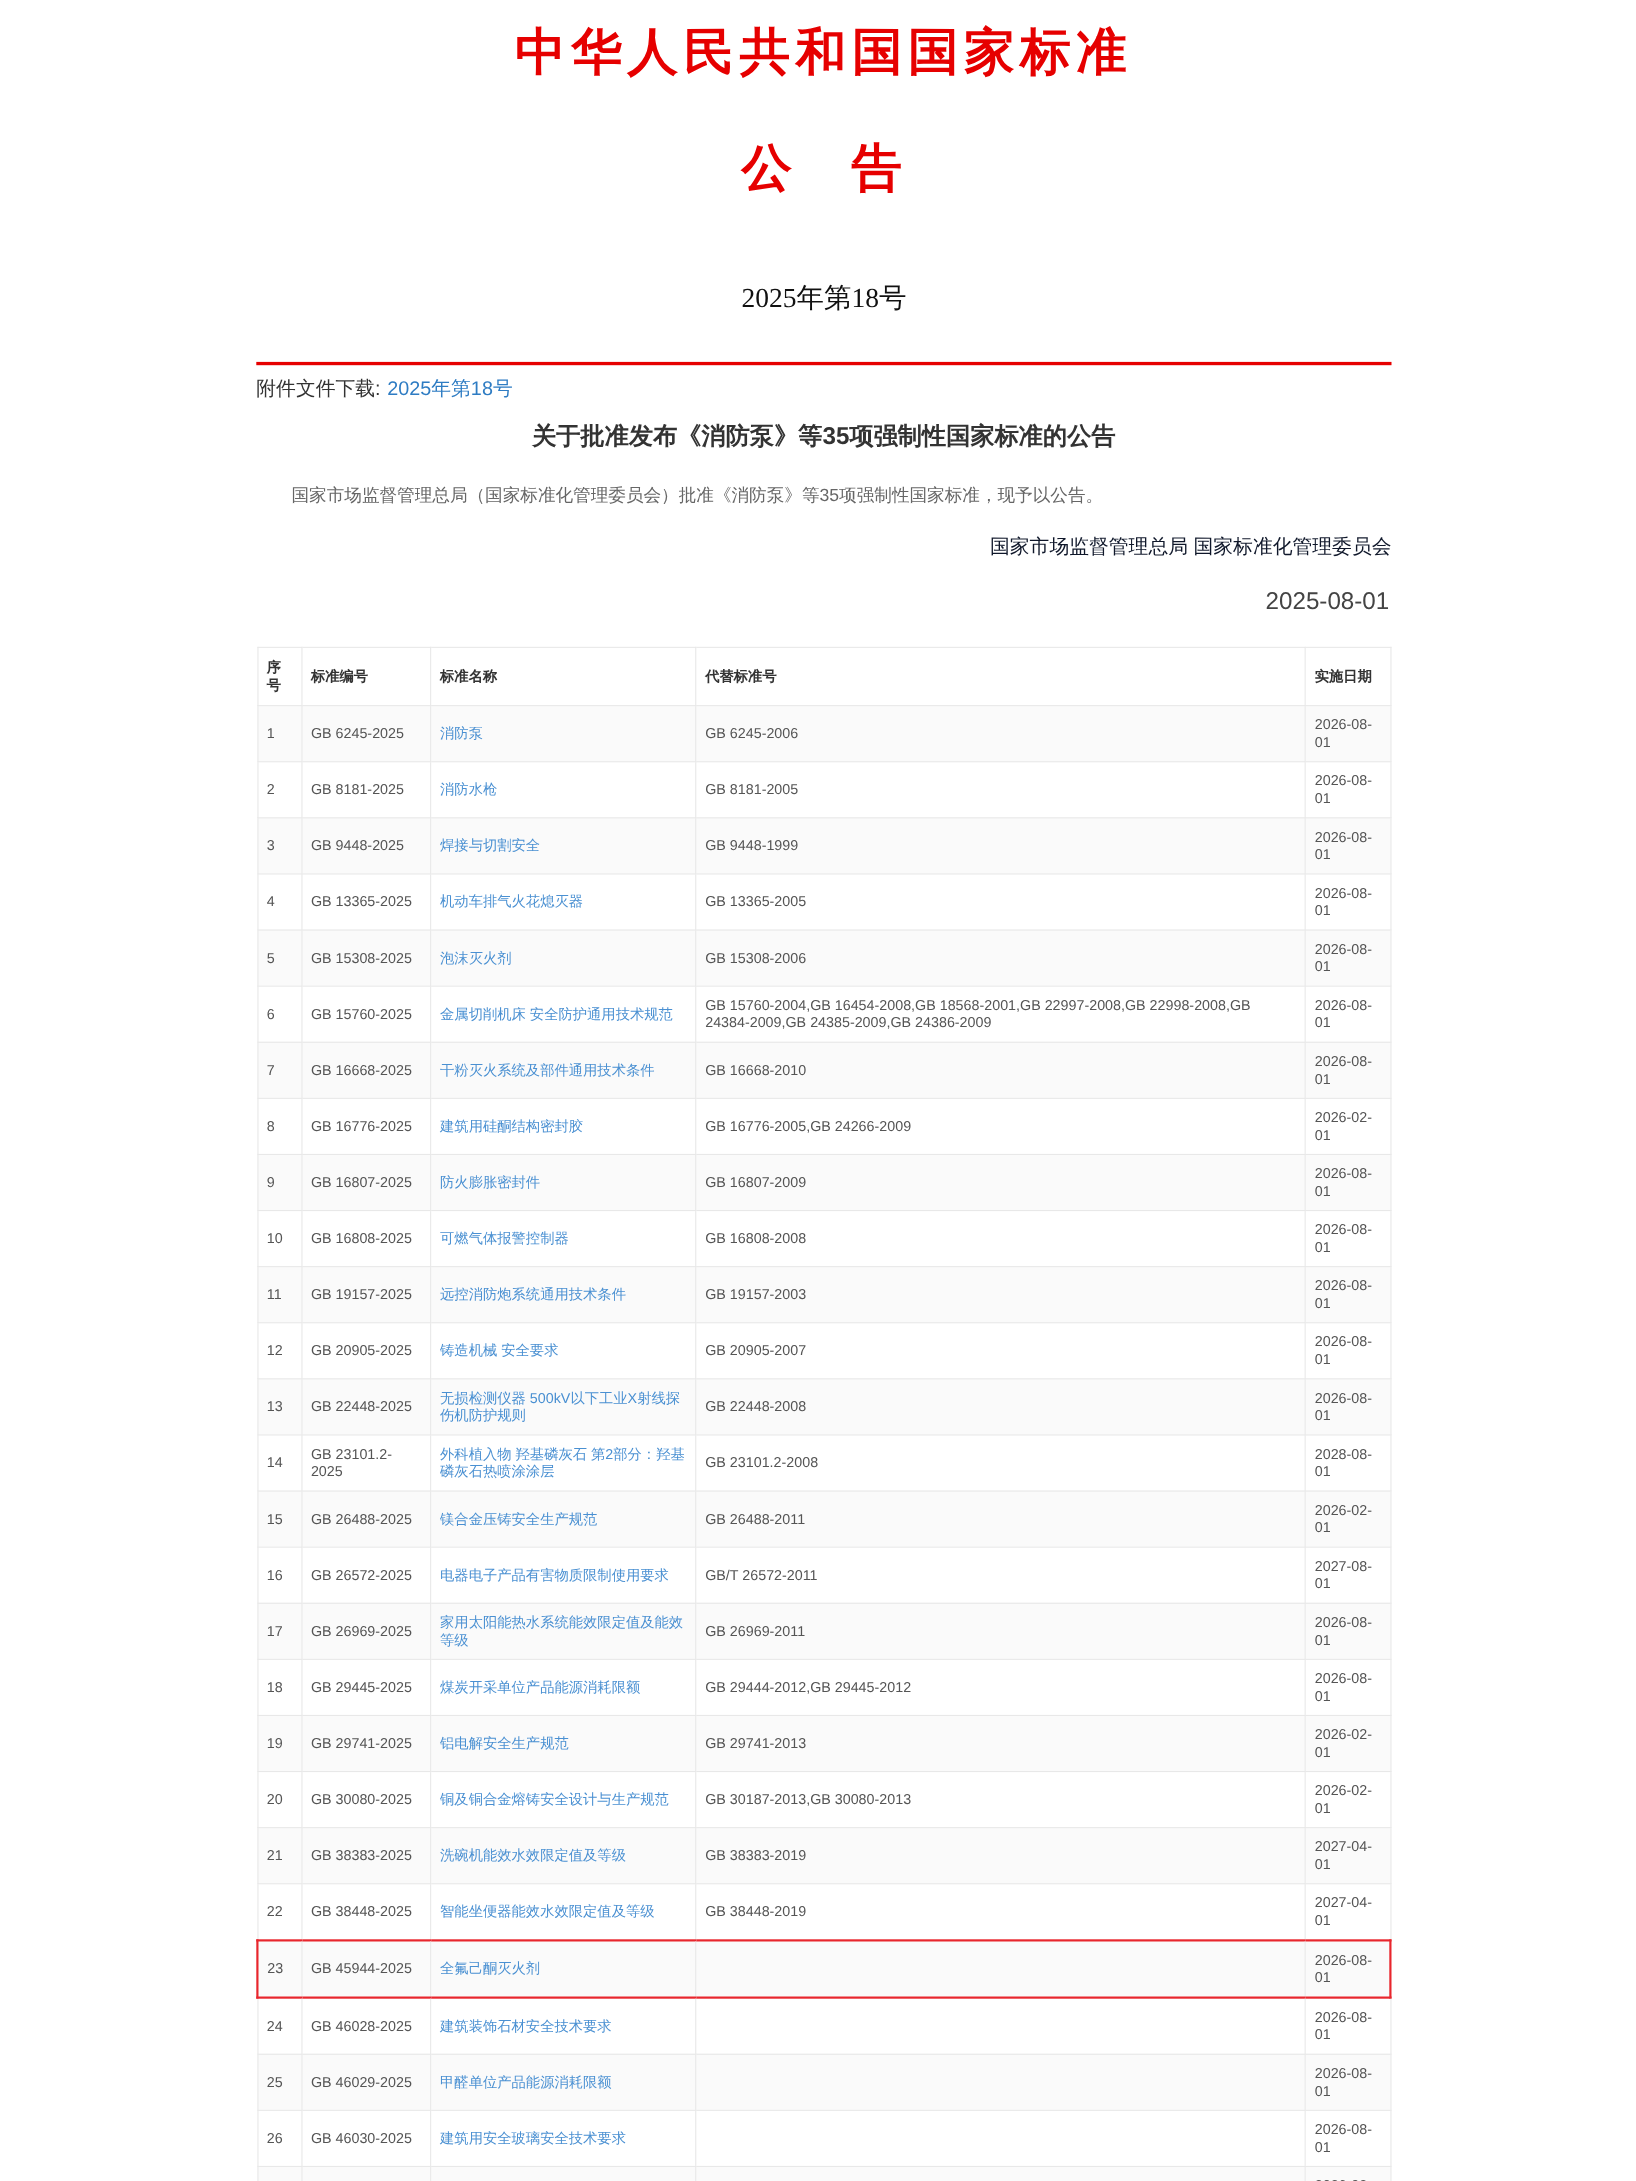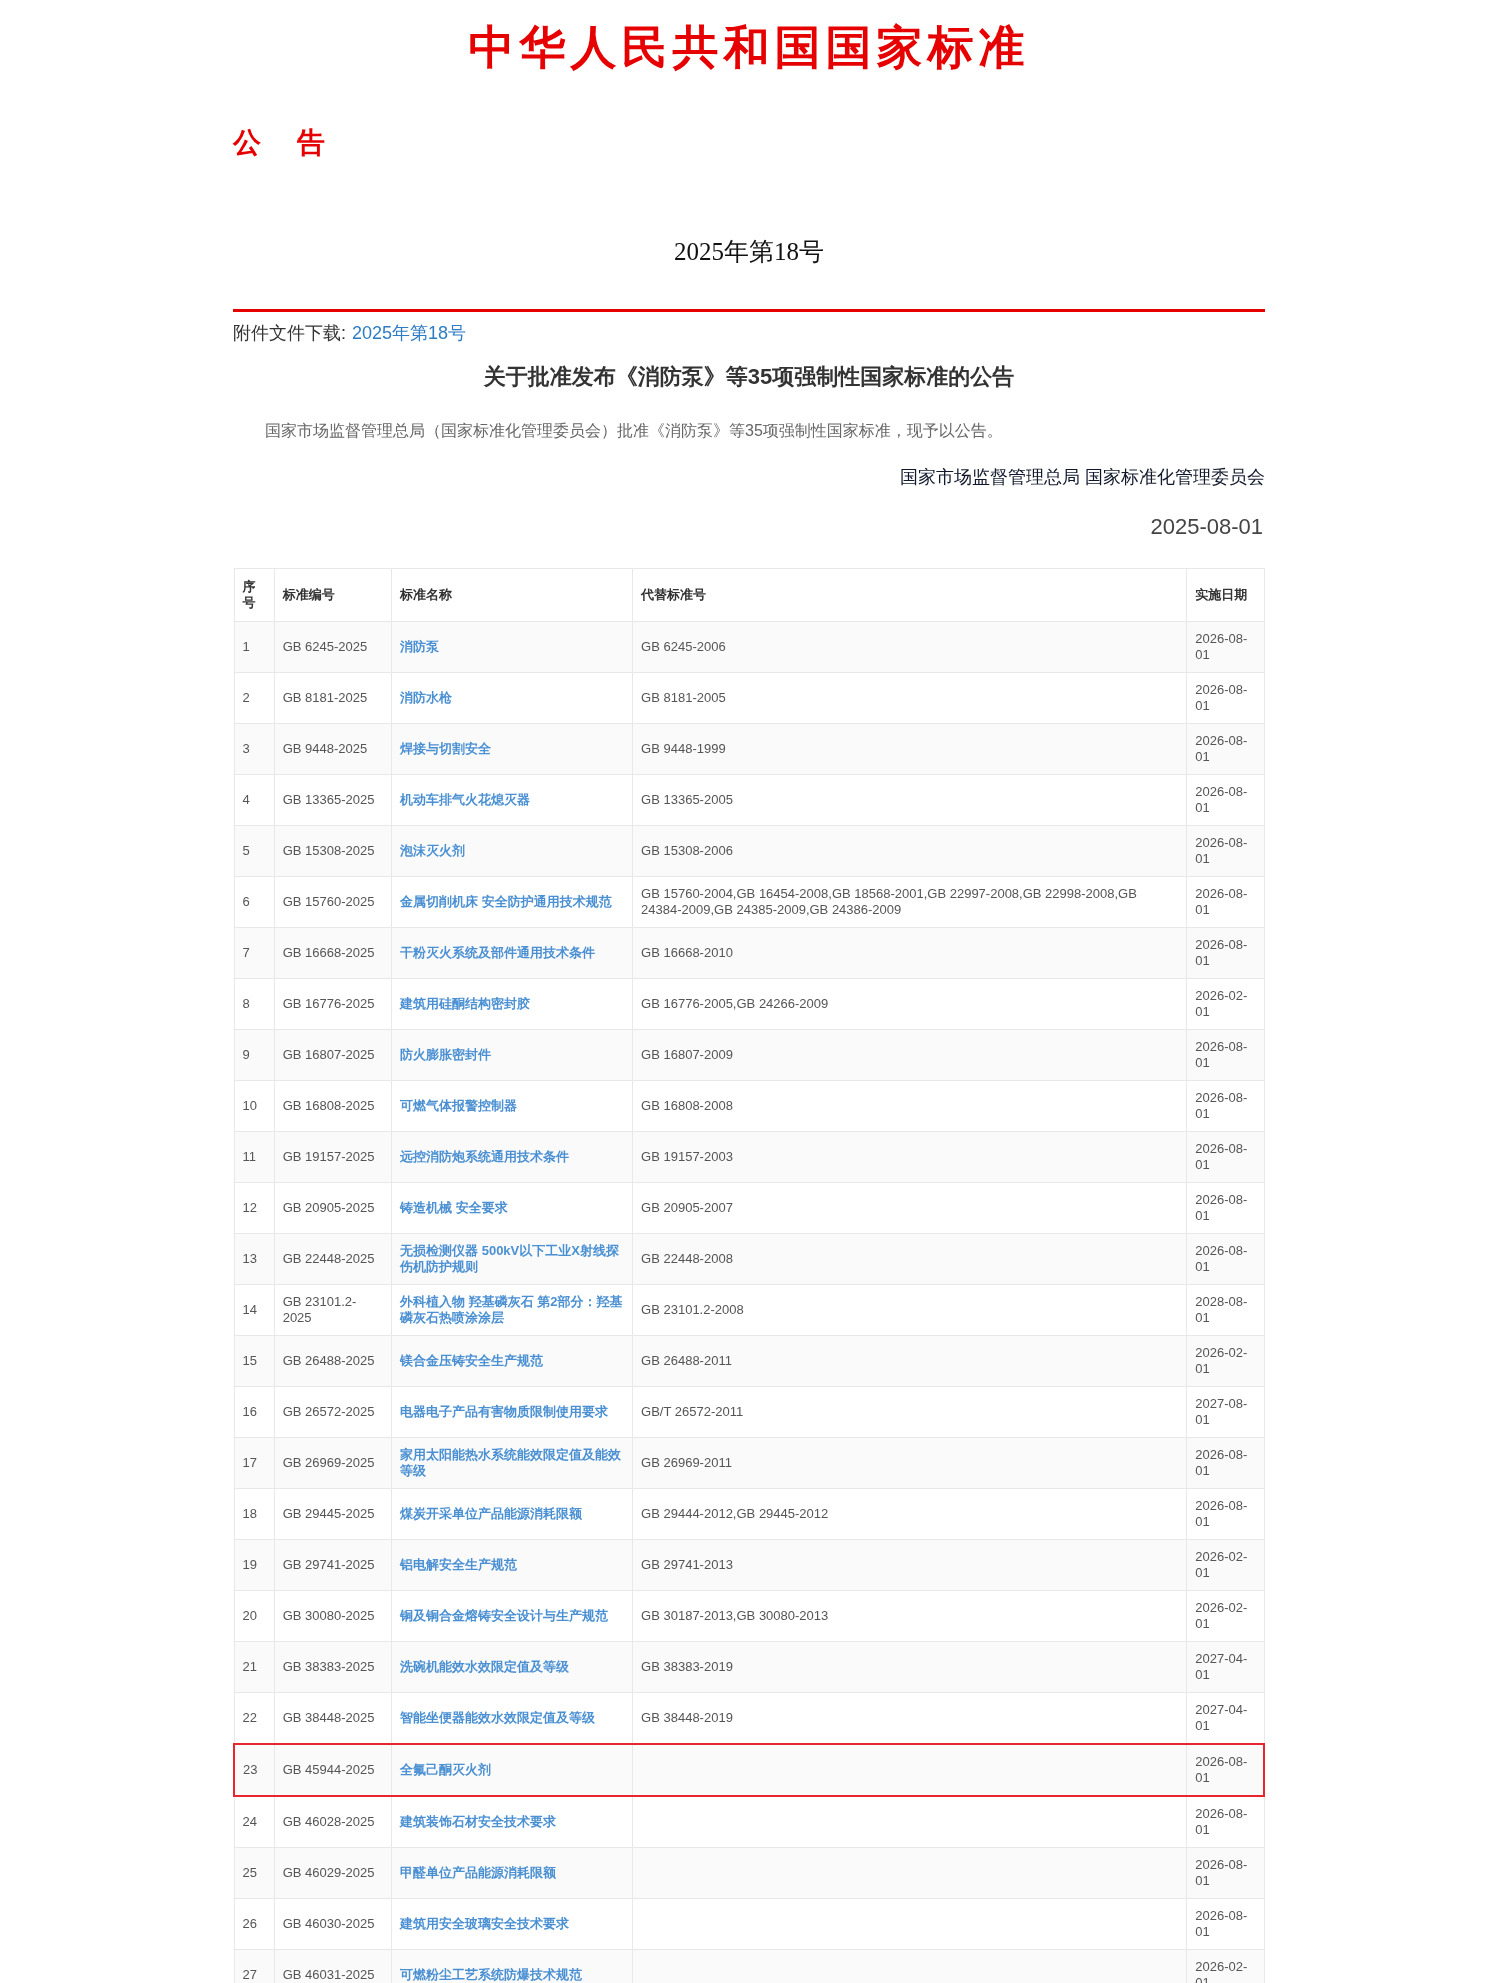--- a/index.html
+++ b/index.html
@@ -17,22 +17,22 @@
   .masthead-title{
     font-family:Liberation Sans, sans-serif;
     color:var(--masthead-red);
     font-size:46px;font-weight:700;
     text-align:center;letter-spacing:5px;
     line-height:1.1;
   }
   .announcement-subtitle{
     font-family:"Liberation Serif","DejaVu Serif",serif;
     color:var(--masthead-red);
-    font-size:28px;font-weight:700;
-    text-align:left;letter-spacing:4px;
+    font-size:46px;font-weight:700;
+    text-align:center;letter-spacing:4px;
     margin-top:55px;line-height:1.1;
   }
   .issue-number{
     font-family:"Liberation Serif","DejaVu Serif",serif;
     color:#111;font-size:25px;font-weight:400;
     text-align:center;margin-top:80px;line-height:1.1;
   }
   .red-divider{
     margin-top:43px;height:0;
     border-top:3px solid var(--masthead-red);
@@ -73,21 +73,21 @@
     text-align:left;font-weight:700;color:#333;background:#fff;
     border:1px solid var(--border-gray);
     padding:10px 8px;line-height:16px;
   }
   table.standards td{
     border:1px solid var(--border-gray);
     padding:9px 8px;line-height:16px;vertical-align:middle;
     word-wrap:break-word;
   }
   table.standards tbody tr:nth-child(odd) td{background:#fafafa;}
-  .name-link{color:var(--name-link-blue);cursor:pointer;font-weight:bold;}
+  .name-link{color:var(--name-link-blue);cursor:pointer;}
   tr.hl-row td{border-top:2px solid var(--hl-red);border-bottom:2px solid var(--hl-red);}
   tr.hl-row td:first-child{border-left:2px solid var(--hl-red);}
   tr.hl-row td:last-child{border-right:2px solid var(--hl-red);}
 </style>
 </head>
 <body>
 
 <div class="page">
   <div class="content">
 

